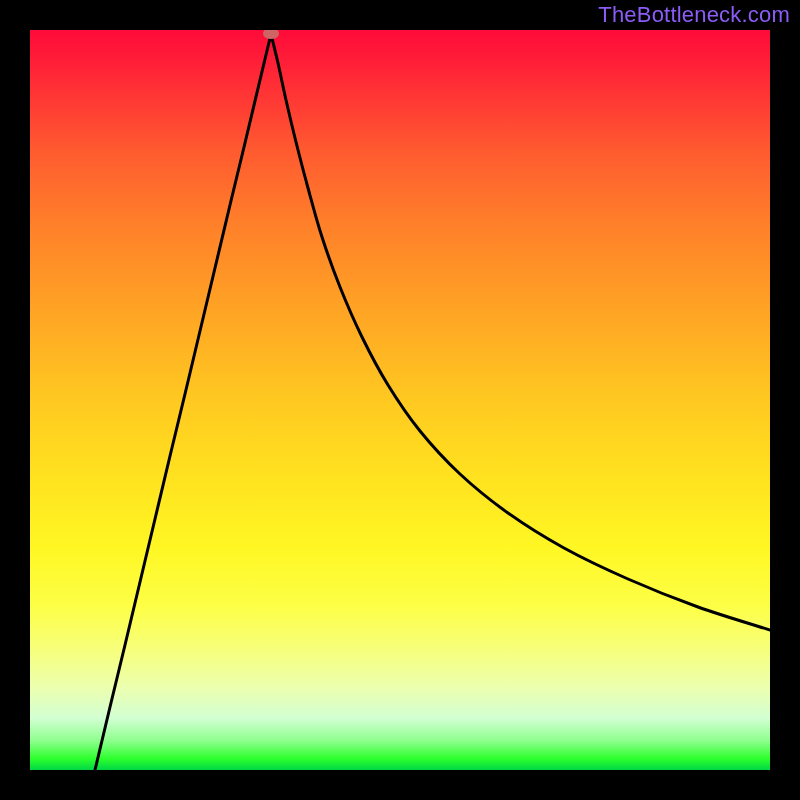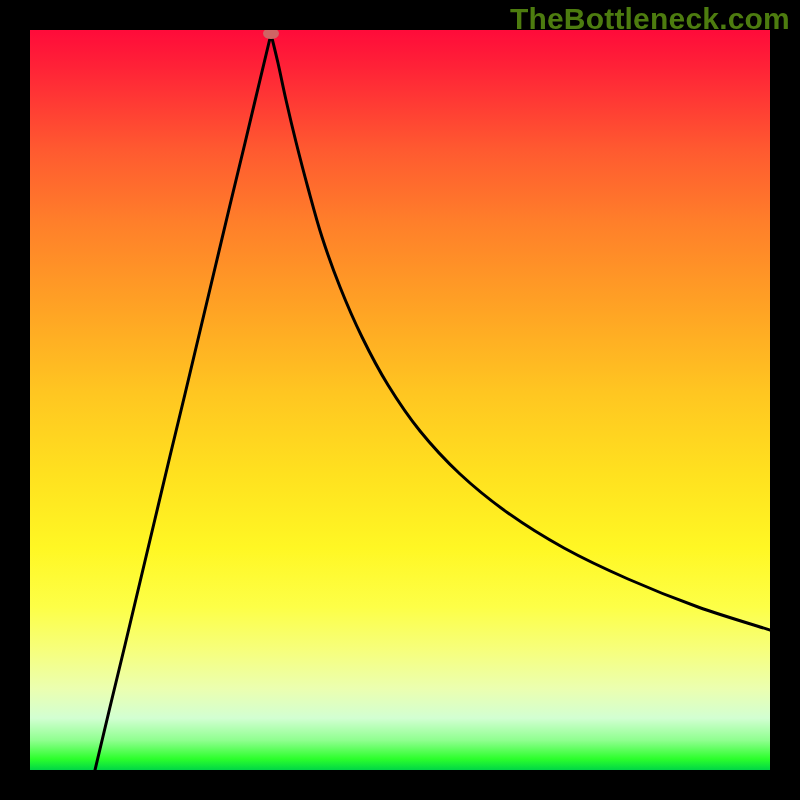--- a/index.html
+++ b/index.html
@@ -14,23 +14,23 @@
     position: relative;
     width: 800px;
     height: 800px;
     background: #000000;
   }
   .watermark {
     position: absolute;
     top: 2px;
     right: 10px;
     font-family: Arial, Helvetica, sans-serif;
-    font-size: 30px;
-    font-weight: 700;
-    color: #4d7c0f;
+    font-size: 22px;
+    font-weight: 400;
+    color: #8b5cf6;
     letter-spacing: 0.2px;
     z-index: 10;
   }
   .plot-area {
     position: absolute;
     left: 30px;
     top: 30px;
     width: 740px;
     height: 740px;
     overflow: hidden;

